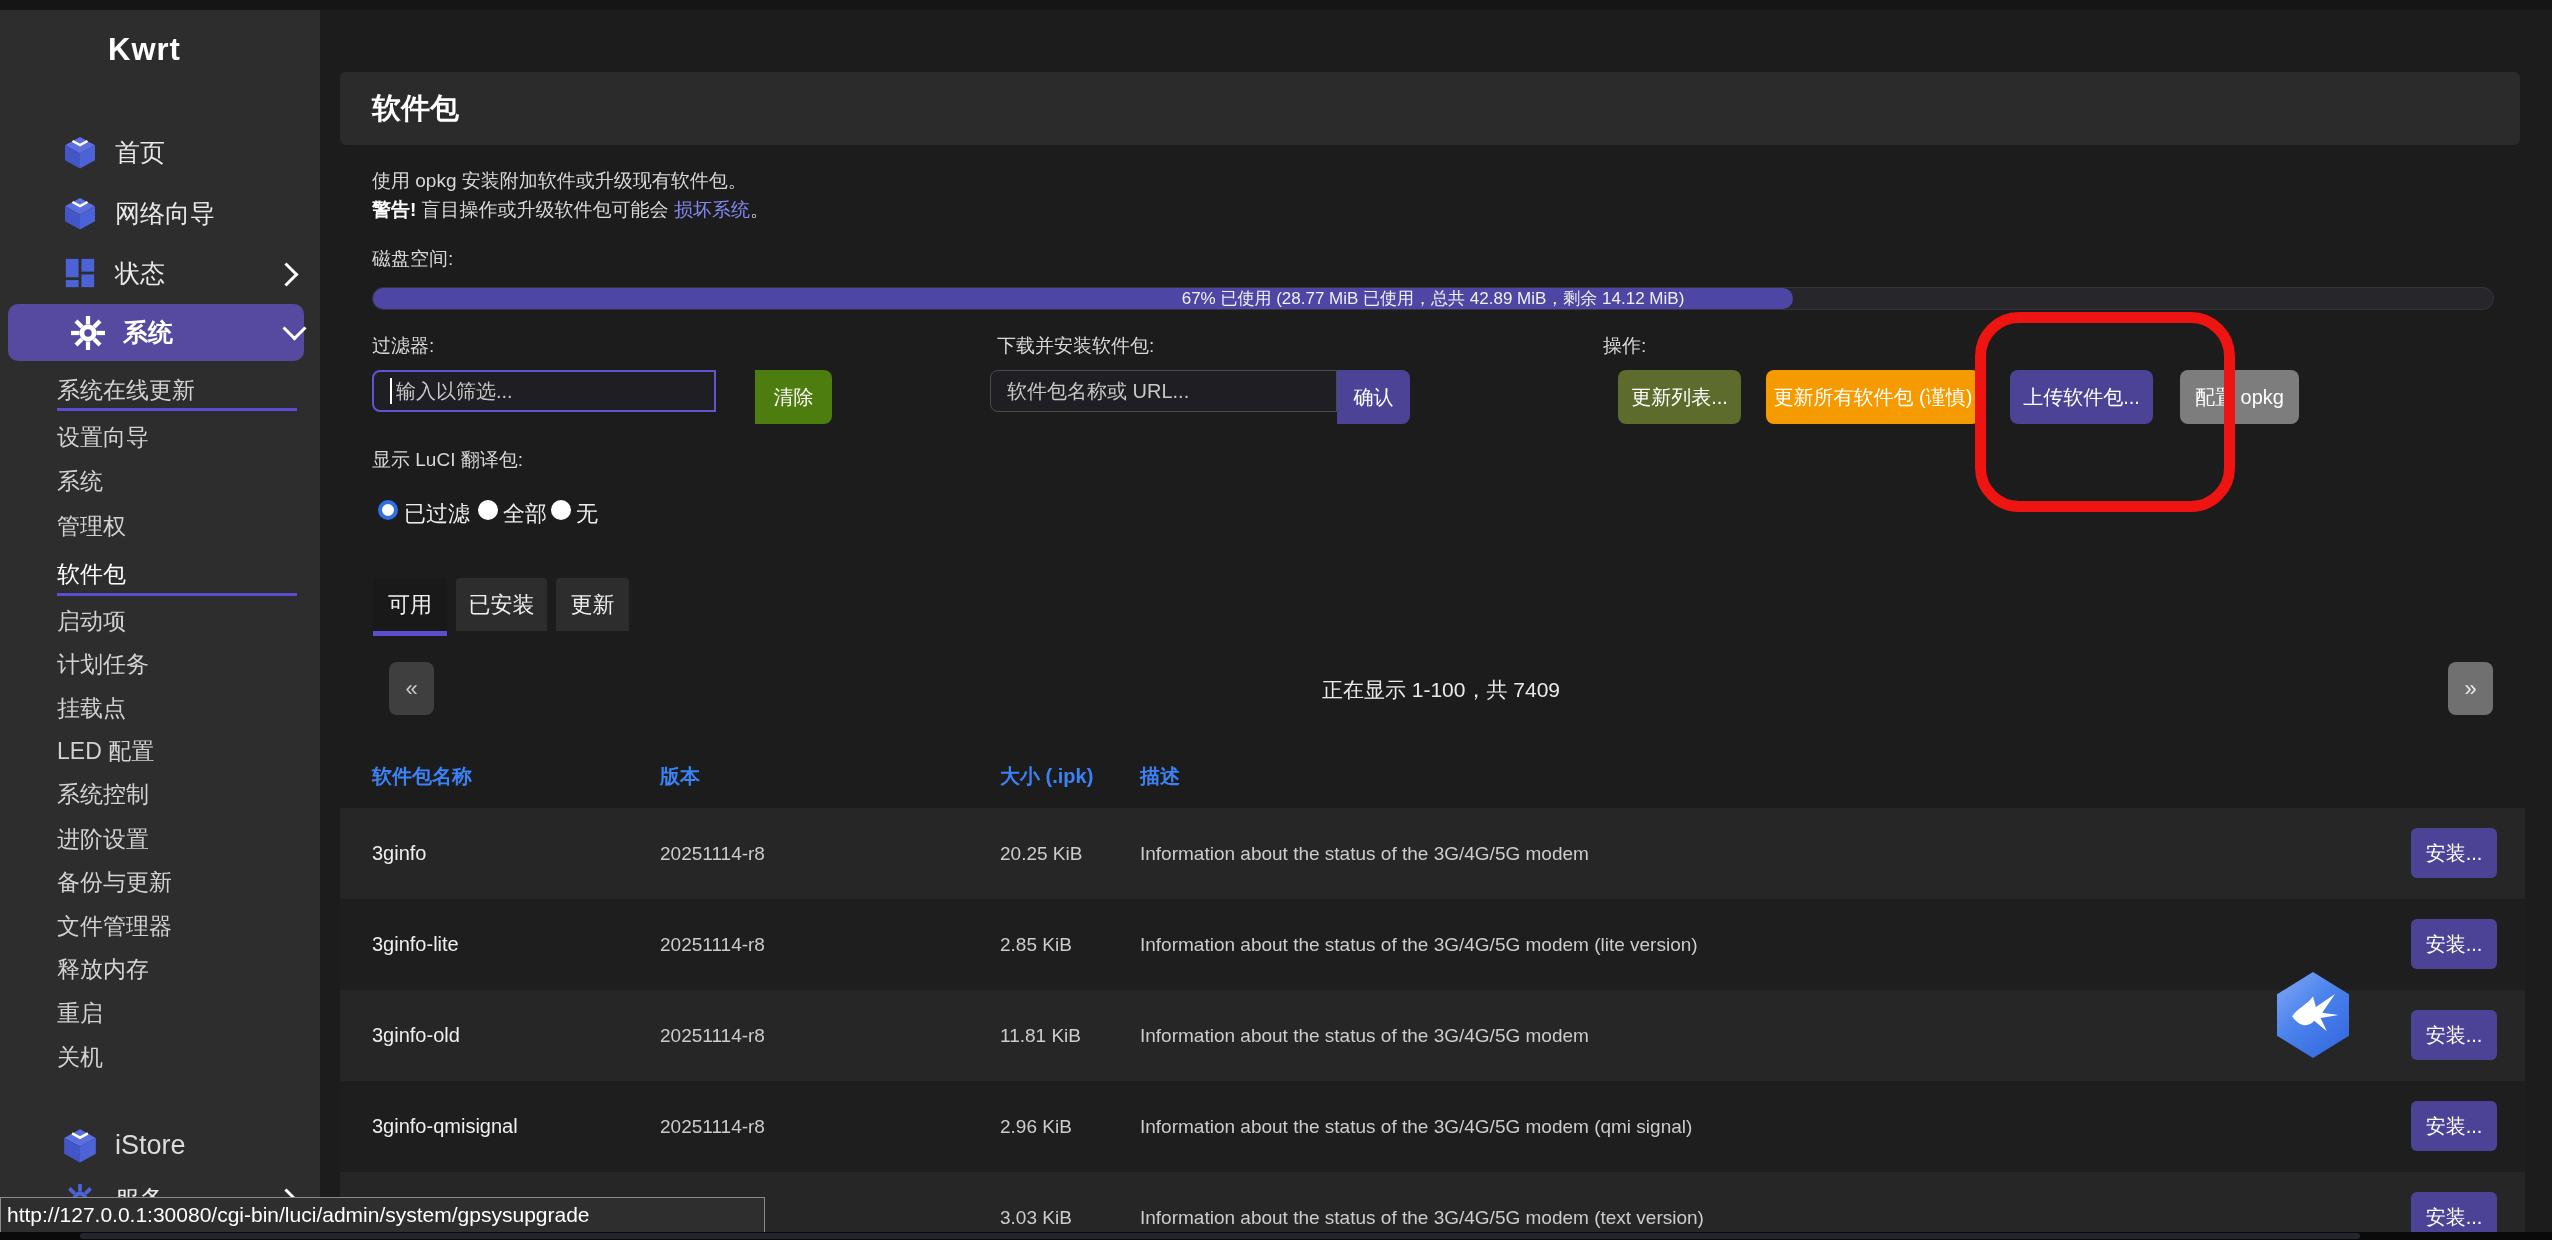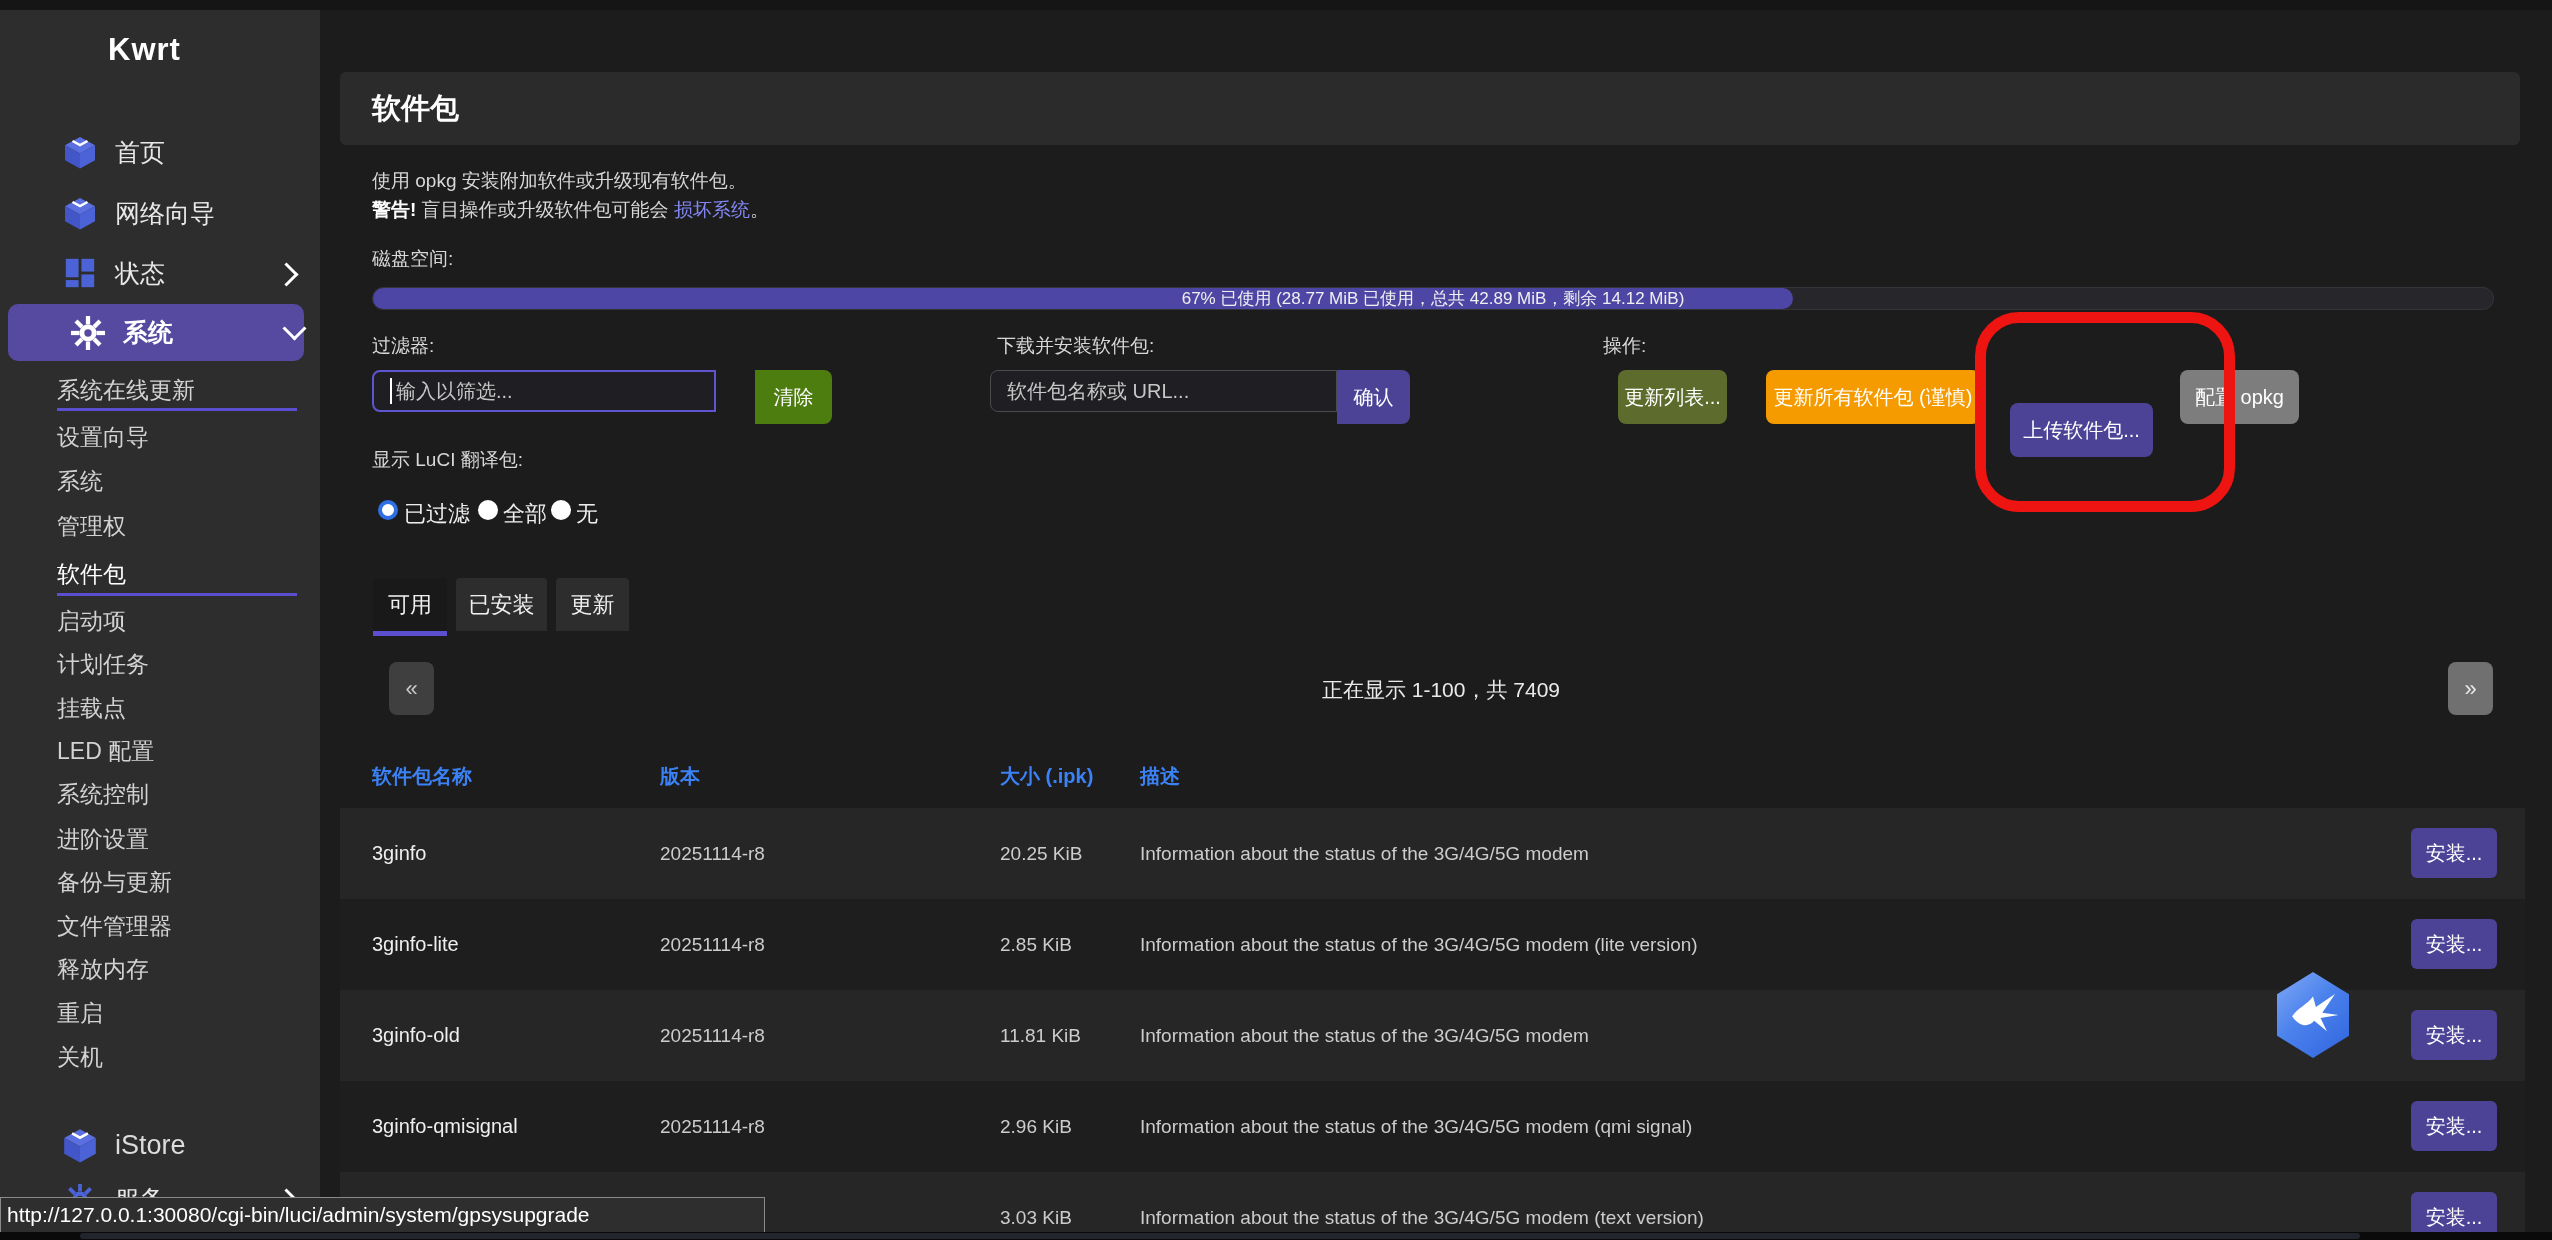--- a/index.html
+++ b/index.html
@@ -206,23 +206,23 @@
   <span class="caret"></span>
   <span>输入以筛选...</span>
 </div>
 <div class="btn" style="left:755px;width:77px;background:#4d7c0f;border-radius:0 8px 8px 0">清除</div>
 
 <div class="inp" style="left:990px;width:347px;border:1px solid #4b4b4f;border-radius:8px 0 0 8px">
   <span>软件包名称或 URL...</span>
 </div>
 <div class="btn" style="left:1337px;width:73px;background:#4c4397;border-radius:0 8px 8px 0">确认</div>
 
-<div class="btn" style="left: 1618px; width: 109px; background: rgb(93, 107, 45);">更新列表...</div>
+<div class="btn" style="left: 1618px; width: 123px; background: rgb(93, 107, 45);">更新列表...</div>
 <div class="btn" style="left: 1766px; width: 214px; background: rgb(245, 155, 0);">更新所有软件包 (谨慎)</div>
-<div class="btn" style="left: 2010px; width: 143px; background: rgb(76, 67, 151); margin-top: 33px;">上传软件包...</div>
+<div class="btn" style="left: 2010px; width: 143px; background: rgb(76, 67, 151);">上传软件包...</div>
 <div class="btn" style="left: 2180px; width: 119px; background: rgb(125, 125, 125);">配置 opkg</div>
 
 <div class="abs ctl-label" style="left:372px;top:447px">显示 LuCI 翻译包:</div>
 <span class="radio sel" style="left:378px"></span>
 <span class="radio-lbl" style="left:404px">已过滤</span>
 <span class="radio unsel" style="left:478px"></span>
 <span class="radio-lbl" style="left:503px">全部</span>
 <span class="radio unsel" style="left:551px"></span>
 <span class="radio-lbl" style="left:576px">无</span>
 

